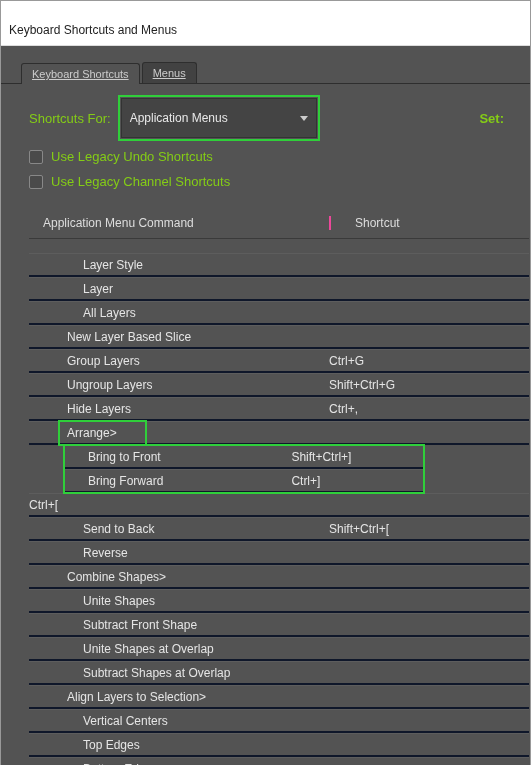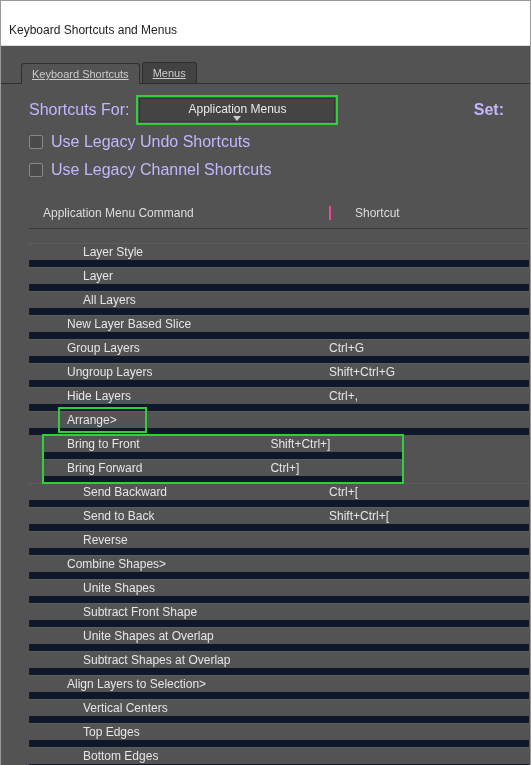--- a/index.html
+++ b/index.html
@@ -53,34 +53,33 @@
     background: #535353;
     position: relative;
     top: 1px;
   }
   .controls-row {
     display: flex;
     align-items: center;
     padding: 14px 20px 6px 28px;
     gap: 10px;
   }
-  .label { color: #c4b5fd; font-size: 16px; white-space: nowrap; }
+  .label { color: #84cc16; font-size: 13px; white-space: nowrap; }
   .dropdown {
     width: 196px;
-    height: 24px;
+    height: 40px;
     background: #444;
     border: 1px solid #333;
     color: #e8e8e8;
     padding: 3px 8px;
     font-size: 12px;
     display: flex;
     justify-content: space-between;
     align-items: center;
     cursor: pointer;
-    flex-direction: column;
   }
   .dropdown.highlight {
     outline: 2px solid #2fcf3a;
     outline-offset: 1px;
   }
   .chevron {
     width: 0; height: 0;
     border-left: 4px solid transparent;
     border-right: 4px solid transparent;
     border-top: 5px solid #ccc;
@@ -110,21 +109,21 @@
     padding: 6px 0 8px 0;
   }
   .th-cmd { width: 300px; padding-left: 14px; color: #ddd; font-size: 12px; }
   .th-sc  { width: 180px; padding-left: 24px; color: #ddd; font-size: 12px; border-left: 2px solid #ec4899; }
   .tbody { margin-top: 14px; }
   .row {
     display: flex;
     height: 24px;
     align-items: center;
     background: #535353;
-    border-bottom: 7px solid #0f172a;
+    border-bottom: 2px solid #0f172a;
     border-top: 1px solid #5d5d5d;
   }
   .cmd { width: 300px; color: #e5e5e5; font-size: 12px; }
   .sc  { width: 180px; color: #e5e5e5; font-size: 12px; }
   .ind2 { padding-left: 54px; }
   .ind1 { padding-left: 38px; }
   .group-hl {
     outline: 2px solid #2fcf3a;
     outline-offset: -1px;
     width: 360px;
@@ -193,32 +192,31 @@
           </div>
           <div class="row">
             <div class="cmd ind1">Hide Layers</div>
             <div class="sc">Ctrl+,</div>
           </div>
           <div class="row">
             <div style="outline: rgb(47, 207, 58) solid 2px; outline-offset: -1px; width: 87px; height: 24px; position: absolute; margin-left: 30px;"></div>
             <div class="cmd ind1">Arrange&gt;</div>
             <div class="sc"></div>
           </div>
-          <div class="group-hl" style="margin-left: 14px;">
+          <div class="group-hl" style="margin-left: 35px;">
             <div class="row">
               <div class="cmd ind2" style="padding-left: 24px;">Bring to Front</div>
               <div class="sc">Shift+Ctrl+]</div>
             </div>
             <div class="row">
               <div class="cmd ind2" style="padding-left: 24px;">Bring Forward</div>
               <div class="sc">Ctrl+]</div>
             </div>
           </div>
           <div class="row">
-            <div class="cmd ind2">Send Backward</div>
             <div class="sc">Ctrl+[</div>
           </div>
           <div class="row">
             <div class="cmd ind2">Send to Back</div>
             <div class="sc">Shift+Ctrl+[</div>
           </div>
           <div class="row">
             <div class="cmd ind2">Reverse</div>
             <div class="sc"></div>
           </div>

